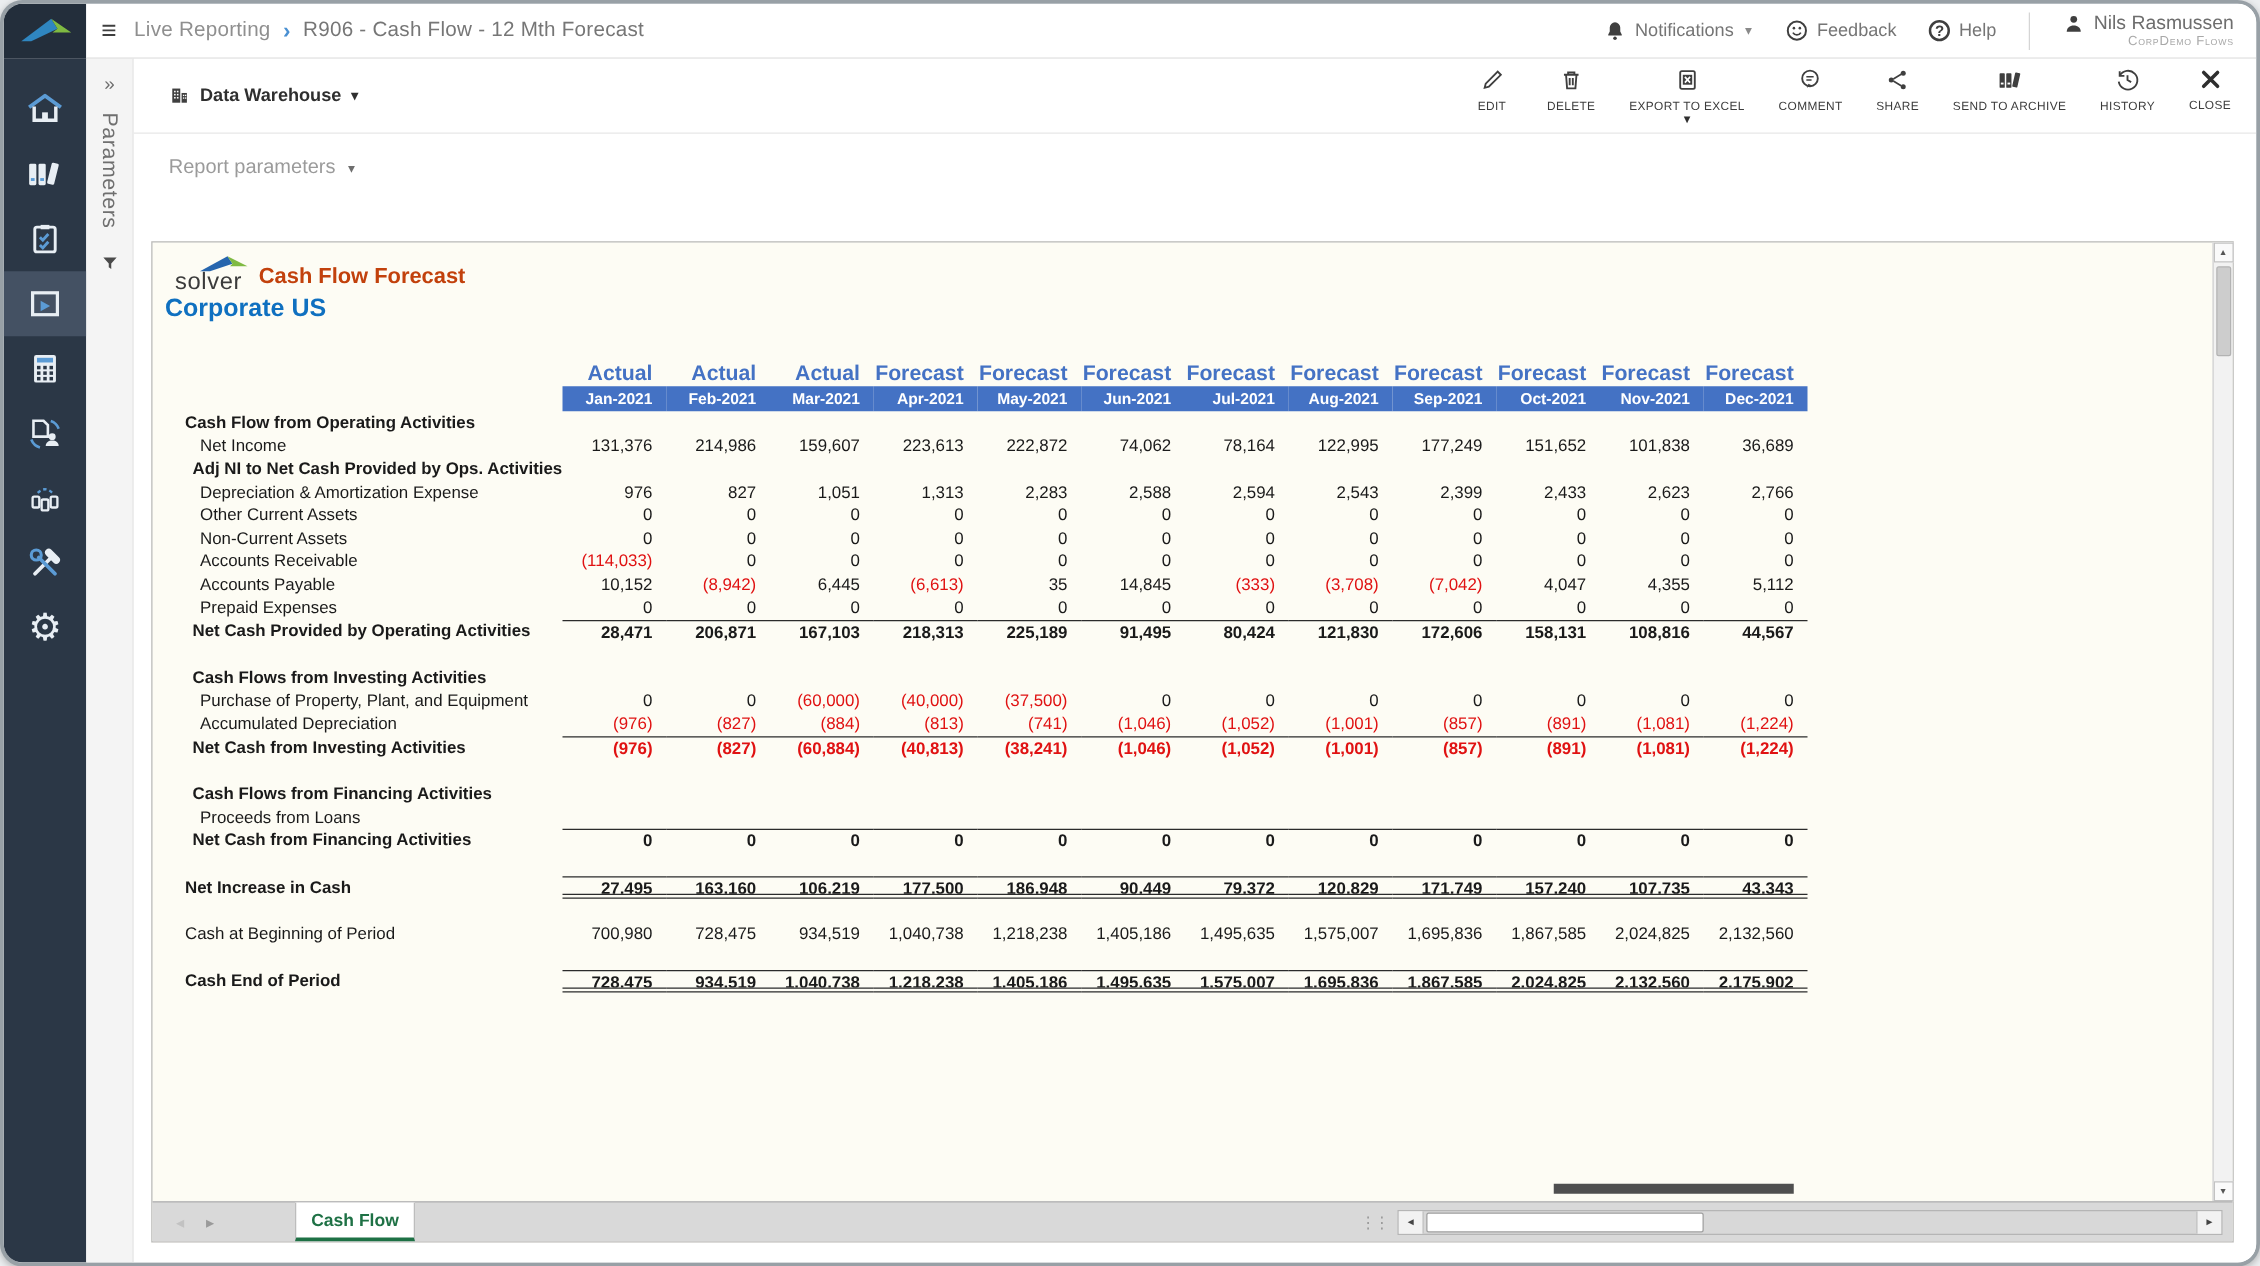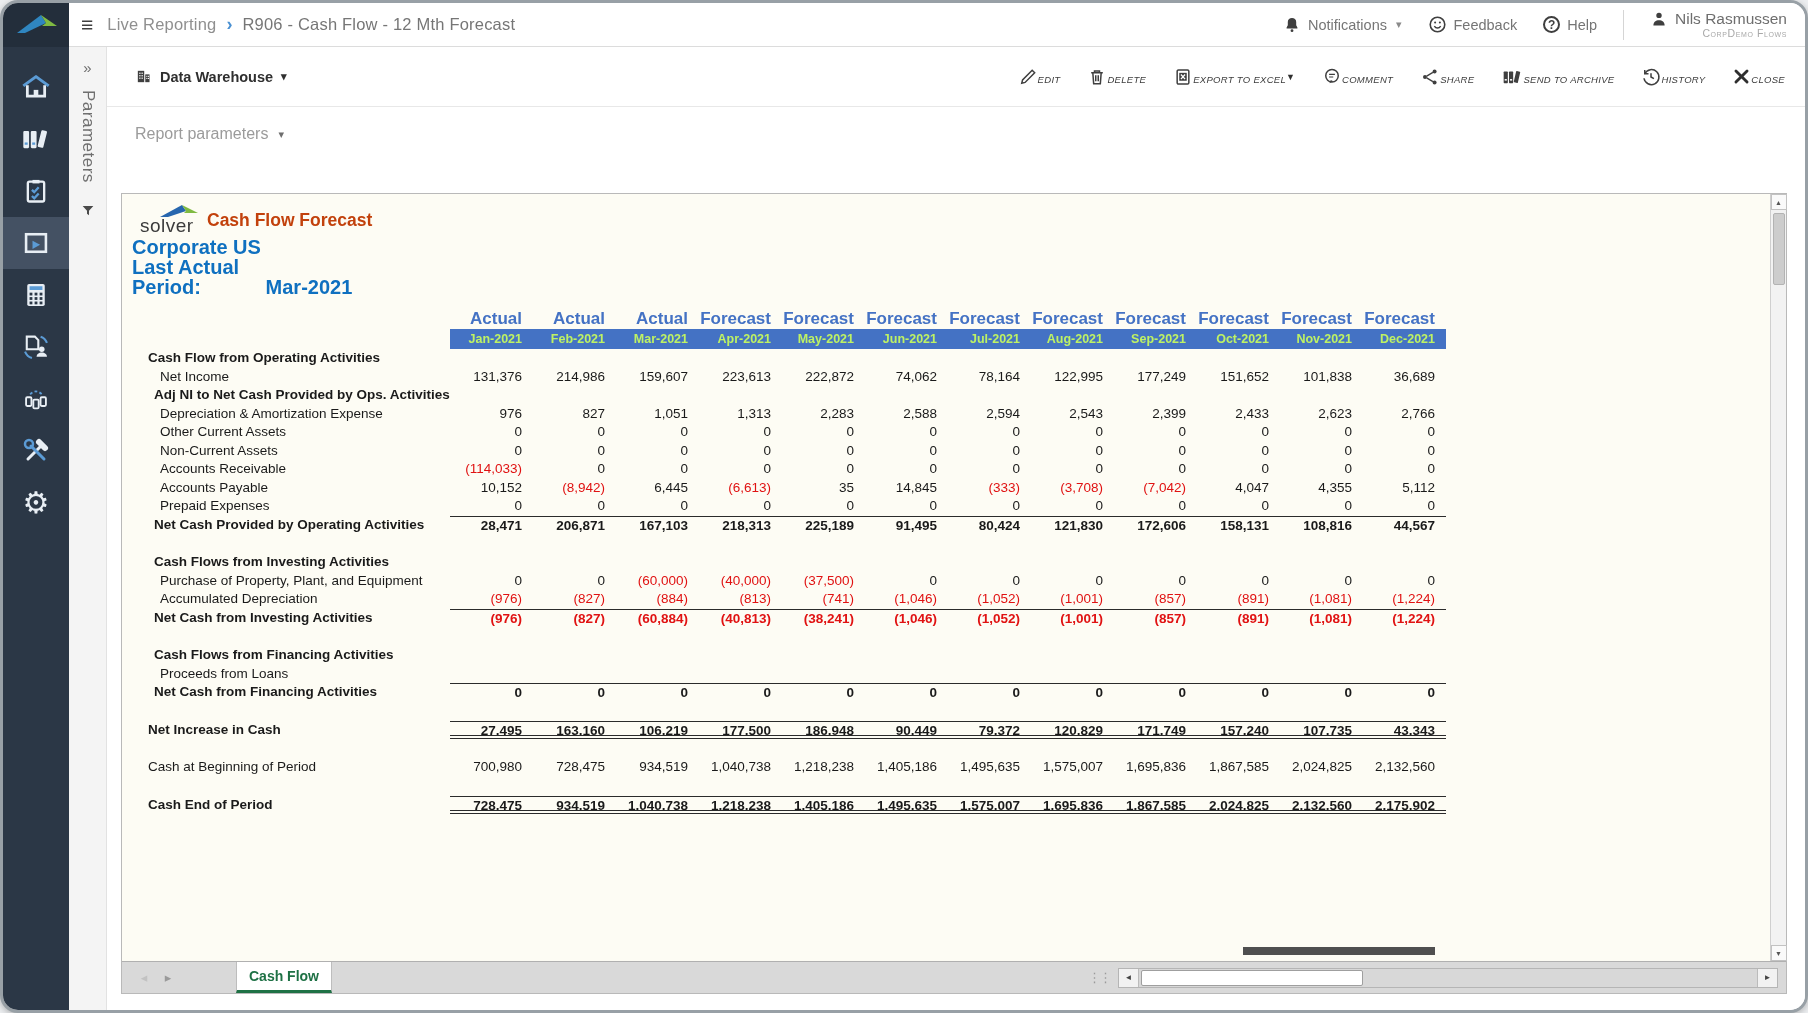--- a/index.html
+++ b/index.html
@@ -37,21 +37,21 @@
                 display:flex; flex-direction:column; align-items:center; padding-top:12px; }
   .p-chevron { color:#6e6e6e; font-size:15px; cursor:pointer; }
   .p-label { writing-mode:vertical-rl; color:#6f6f6f; font-size:17px; margin-top:14px; letter-spacing:.5px; }
   .p-funnel { margin-top:20px; cursor:pointer; }
   
   .main { grid-row:2; grid-column:3; display:flex; flex-direction:column; min-width:0; background:#fff; }
   .actionbar { height:60px; display:flex; align-items:center; padding:0 20px 0 28px; border-bottom:1px solid #e8e8e8; }
   .src-btn { display:flex; align-items:center; gap:8px; font-size:14.5px; color:#2f2f2f; font-weight:bold; cursor:pointer; }
   .src-caret { font-size:11px; color:#2f2f2f; }
   .actions { margin-left:auto; display:flex; align-items:flex-start; gap:27px; }
-  .act { display:flex; flex-direction:row; align-items:center; cursor:pointer; min-width:34px;font-style:italic; }
+  .act { display:flex; flex-direction:column; align-items:center; cursor:pointer; min-width:34px; }
   .act-label { font-size:9.5px; color:#3c3c3c; letter-spacing:.3px; margin-top:6px; white-space:nowrap; }
   .act-caret { font-size:9px; color:#2f2f2f; line-height:7px; margin-top:1px; }
   .subbar { height:86px; display:flex; flex-direction:column; padding:0 18px 0 28px; }
   .rp-row { margin-top:18px; display:flex; align-items:center; gap:10px; color:#9b9b9b; font-size:16px; cursor:pointer; }
   .rp-caret { font-size:11px; color:#6e6e6e; }
   .ar-row { margin-top:auto; margin-bottom:4px; display:flex; align-items:center; justify-content:flex-end; gap:12px; }
   .ar-label { color:#8f8f8f; font-size:14px; }
   .slider { width:92px; height:4px; background:#c9c9c9; border-radius:2px; position:relative; cursor:pointer; }
   .knob { width:18px; height:18px; background:#4a90d2; border-radius:50%; position:absolute; left:-2px; top:-7px; }
   .ar-icons { display:flex; gap:9px; margin-left:8px; }
@@ -66,21 +66,21 @@
   .rpt-title { position:absolute; left:85px; top:16px; font-size:17.5px; font-weight:bold; color:#c2410c; }
   .rpt-line { color:#0F70C0; font-weight:bold; font-size:20px; height:20px; line-height:20px; }
   .rpt-line .lap-label { display:inline-block; width:128px; }
   
   .rt { display:grid; grid-template-columns:318px repeat(12,83px); margin-top:32px; color:#1a1a1a; }
   .c { height:18.5px; line-height:18.5px; font-size:13.5px; white-space:nowrap; overflow:hidden; }
   .hc { height:20px; line-height:20px; }
   .lab { padding-left:16px; }
   .val { text-align:right; padding-right:11px; }
   .type { color:#4472C4; font-weight:bold; font-size:17px; }
-  .mon { background:#4472C4; color:#bef264; font-weight:bold; font-size:12.5px; }
+  .mon { background:#4472C4; color:#ffffff; font-weight:bold; font-size:12.5px; }
   .b { font-weight:bold; }
   .neg { color:#E01212; }
   .bt { border-top:1.5px solid #2b2b2b; }
   .bbd { border-bottom:4px double #2b2b2b; }
   .blankrow { grid-column:1/-1; height:19px; }
   .dark-thumb { position:absolute; bottom:6px; left:68%; width:11.7%; height:8px; background:#4f4f4f; }
   
   .vscroll { width:16px; background:#f2f2f2; border-left:1px solid #cfcfcf; display:flex; flex-direction:column; align-items:center; }
   .v-btn { width:16px; height:16px; background:#fafafa; border:1px solid #c2c2c2; color:#555; font-size:7px;
            display:flex; align-items:center; justify-content:center; cursor:pointer; }
@@ -354,24 +354,20 @@
           <div class="canvas">
             <div class="logo-blk">
               <svg class="logo-arrow" width="40" height="14" viewBox="0 0 40 14">
                 <polygon points="0,13 22,1 26,7 8,13" fill="#2766AE"></polygon>
                 <polygon points="26,7 22,1 38,9 24,9" fill="#7FBA42"></polygon>
               </svg>
               <div class="logo-word">solver</div>
             </div>
             <div class="rpt-title">Cash Flow Forecast</div>
             <div class="rpt-line">Corporate US</div>
-            <div class="rpt-line">
-              <span class="lap-label">Last Actual Period:</span>
-              <span>Mar-2021</span>
-            </div>
             <div class="rt" id="rt">
                 <div class="c hc lab"></div>
                 <div class="c hc val type">Actual</div>
                 <div class="c hc val type">Actual</div>
                 <div class="c hc val type">Actual</div>
                 <div class="c hc val type">Forecast</div>
                 <div class="c hc val type">Forecast</div>
                 <div class="c hc val type">Forecast</div>
                 <div class="c hc val type">Forecast</div>
                 <div class="c hc val type">Forecast</div>

